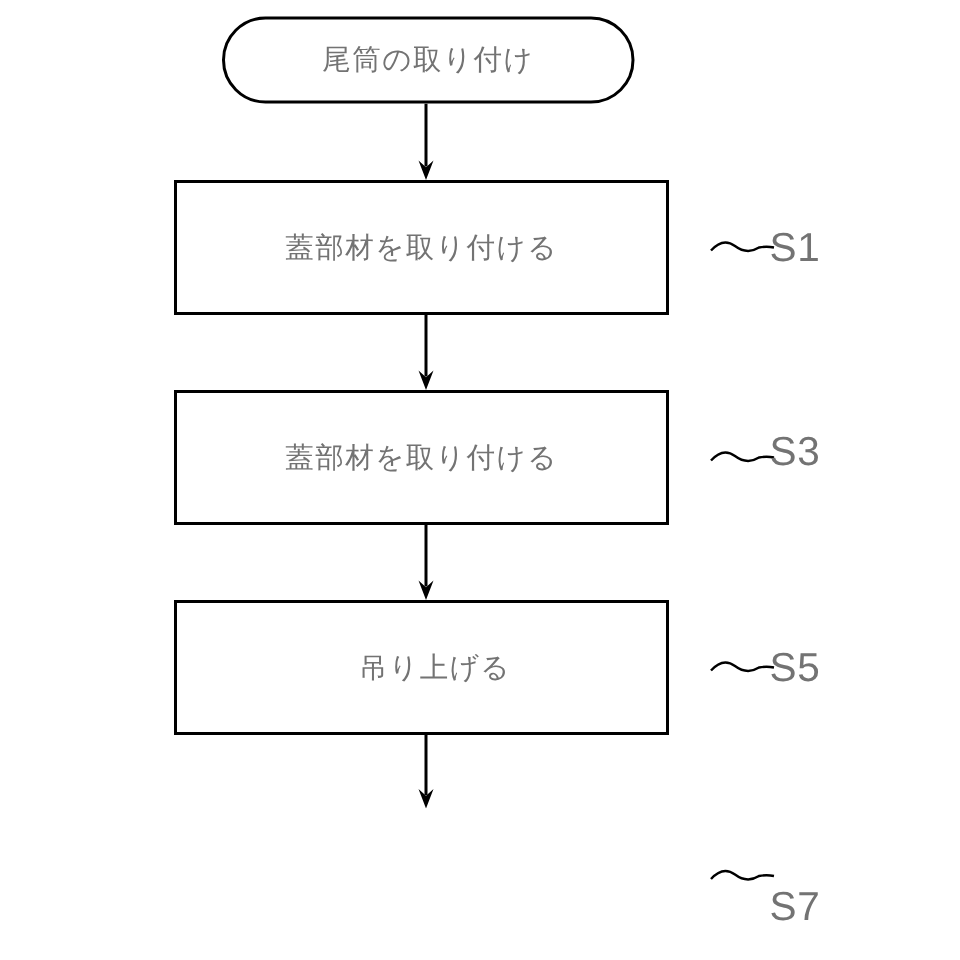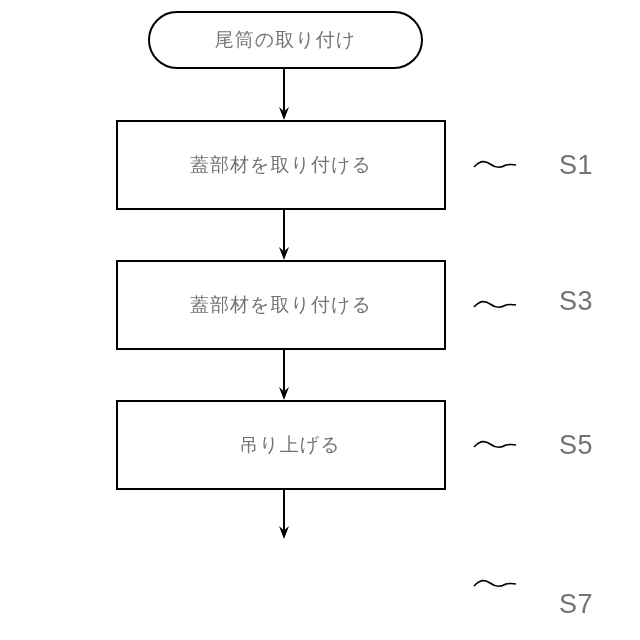--- a/index.html
+++ b/index.html
@@ -59,21 +59,21 @@
     height: 16px;
   }
   .step-id {
     position: absolute;
     left: 513px;
     width: 80px;
     height: 34px;
     line-height: 34px;
     font-size: 27px;
     letter-spacing: 0.5px;
-    text-align: right;
+    text-align: left;
     white-space: nowrap;
   }
 </style>
 </head>
 <body>
 
 <div class="canvas">
 
   <div class="terminal">
     <span class="node-label">尾筒の取り付け</span>

